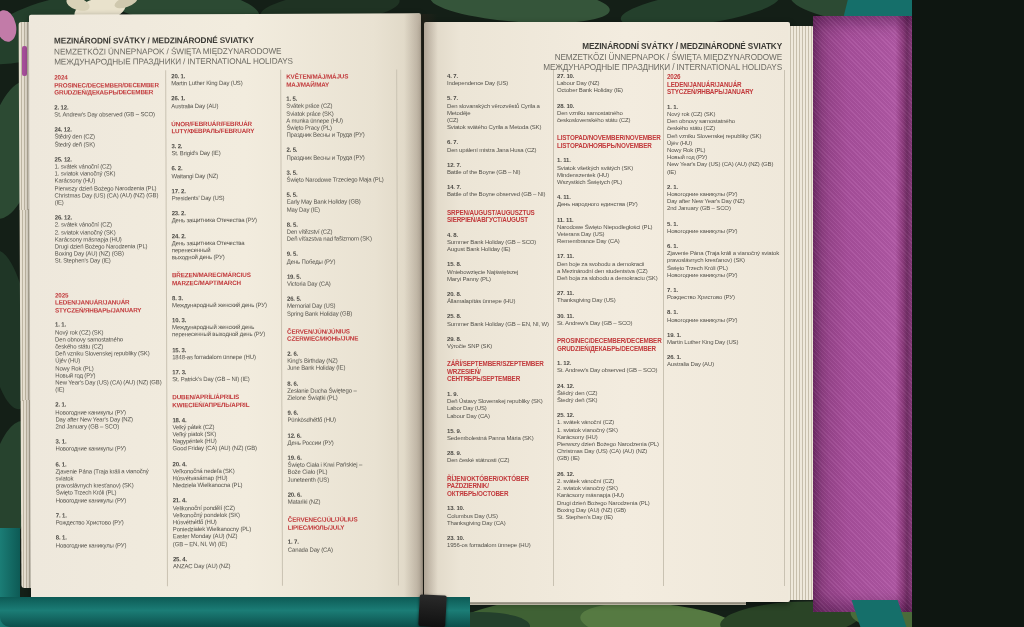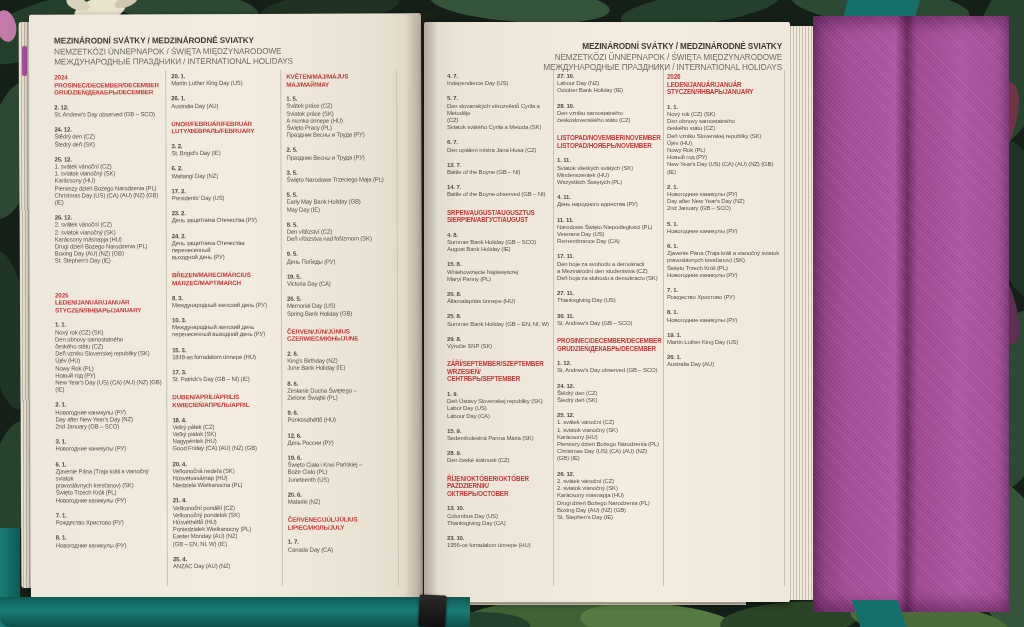--- a/index.html
+++ b/index.html
@@ -1,16 +1,16 @@
 <!DOCTYPE html>
 <html><head>
 <meta charset="utf-8">
 <style>
   html,body{margin:0;padding:0;background:#0e1611;}
-  .scene{position:relative;width:1024px;height:627px;overflow:hidden;
+  .scene{position:relative;width:912px;height:627px;overflow:hidden;
          font-family:"Liberation Sans",sans-serif;}
   .cover-svg{position:absolute;left:0;top:0;width:1024px;height:627px;}
 
   
   .page{position:absolute;border-radius:2px;
         box-shadow:0 2px 6px rgba(0,0,0,.45);}
   .page-left{left:30px;top:14px;width:392px;height:586px;
      background:linear-gradient(90deg,#eee8dc 0%,#f2ecde 55%,#e9e2d2 88%,#ddd5c3 100%);
      transform:rotate(-.2deg);}
   .page-right{left:424px;top:22px;width:366px;height:580px;

